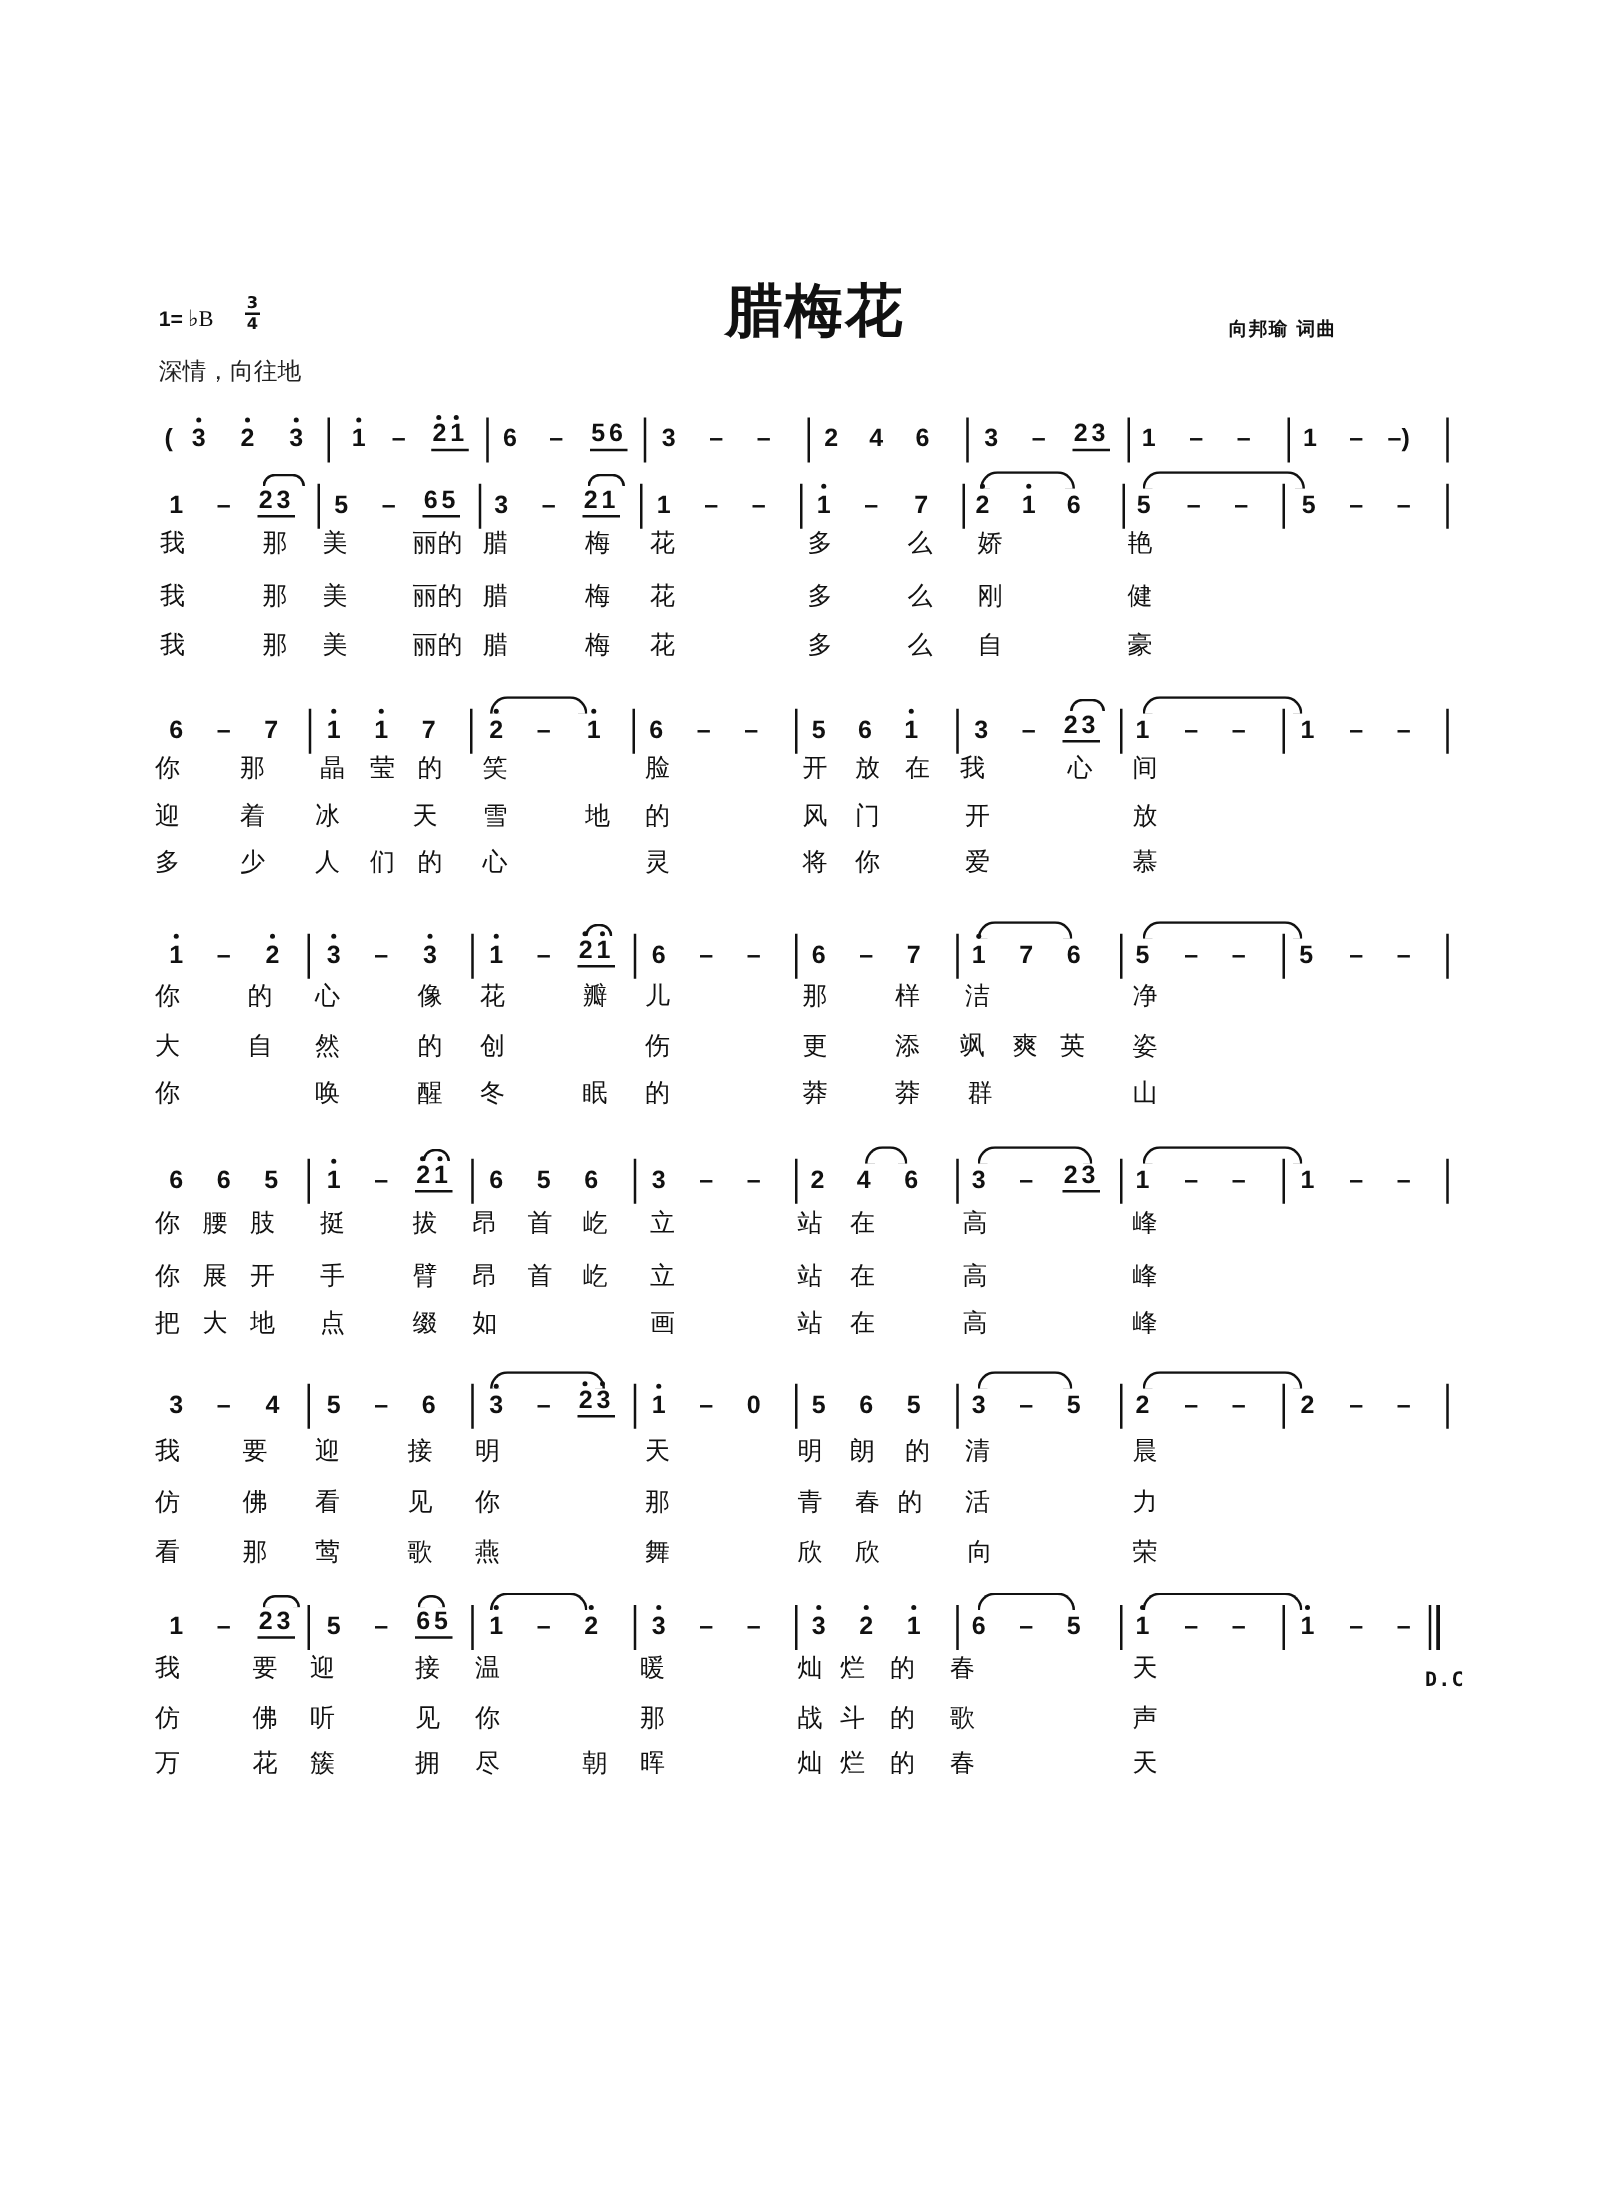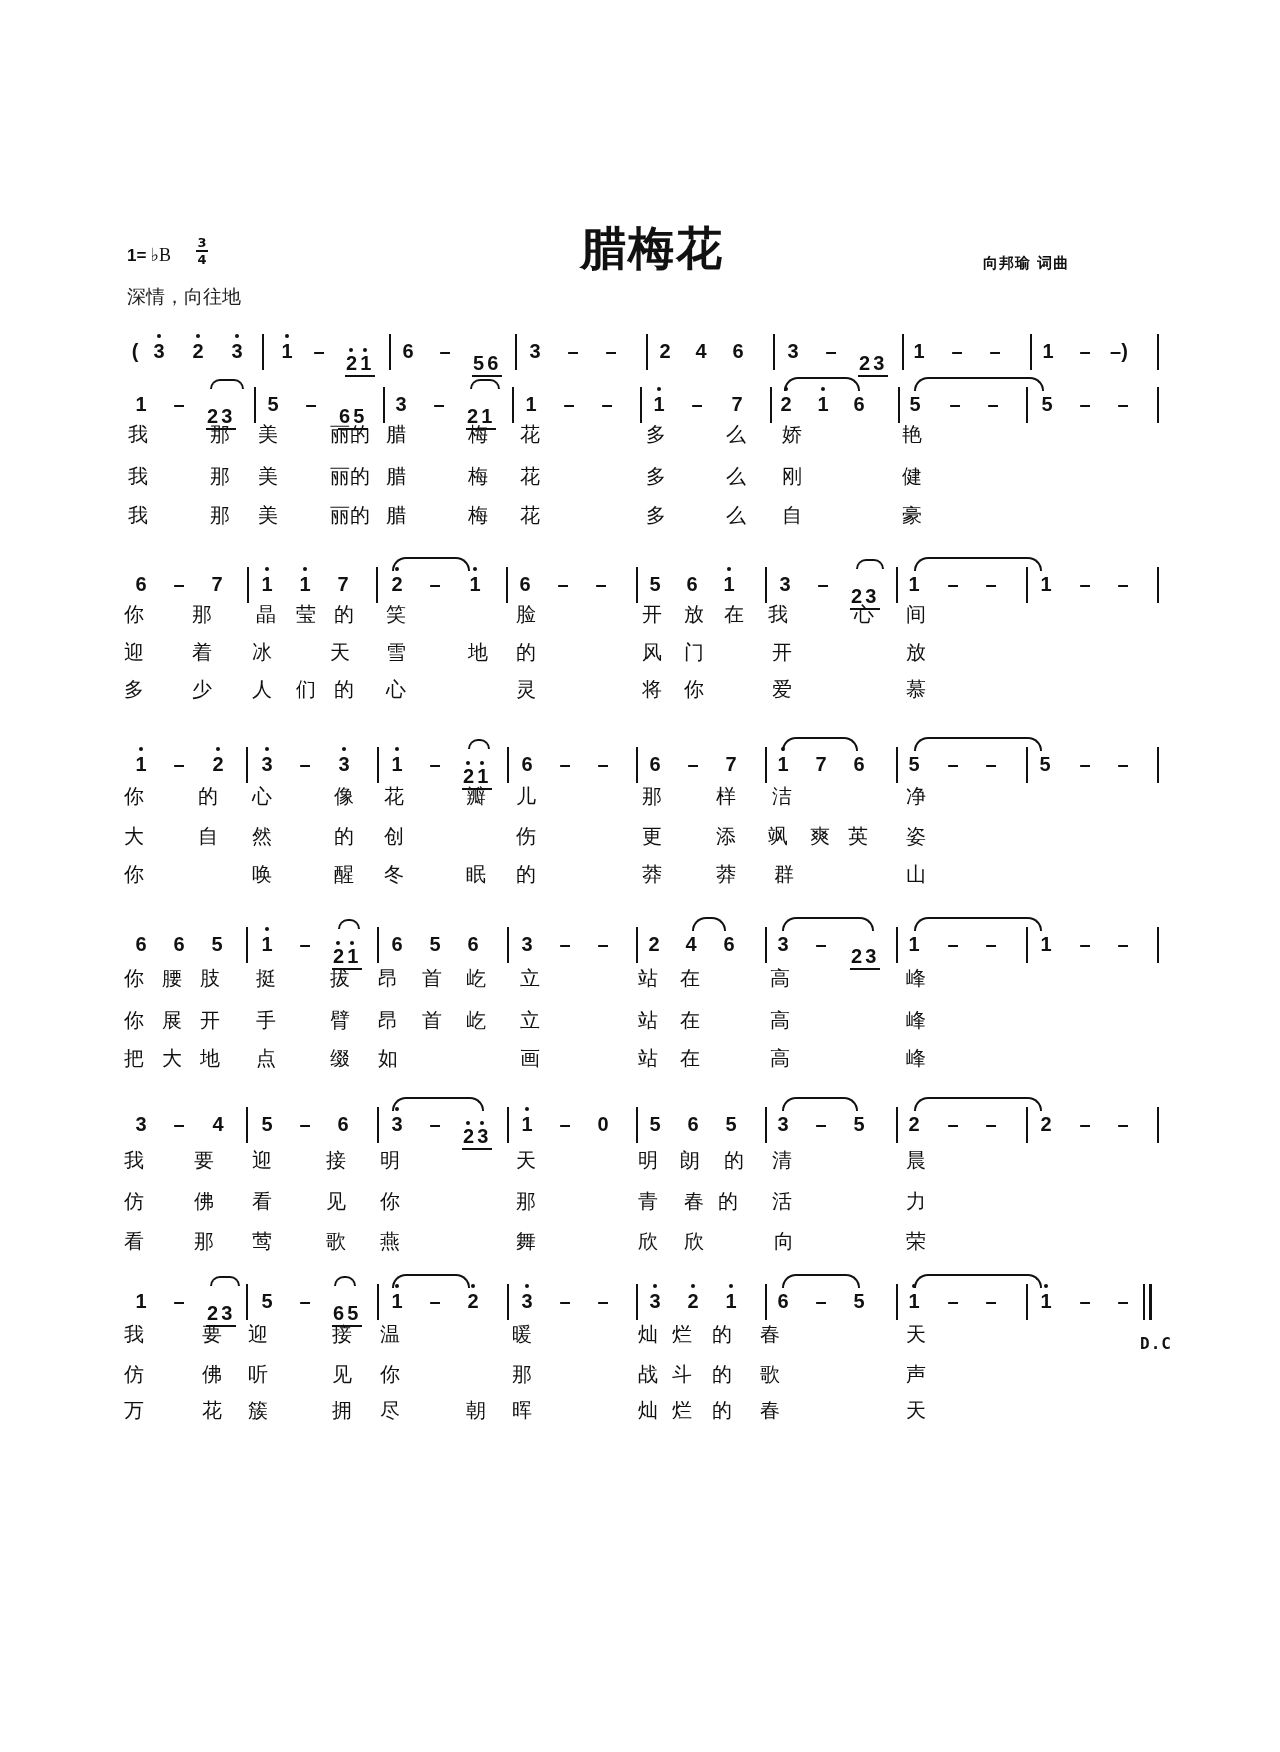--- a/index.html
+++ b/index.html
@@ -13,21 +13,21 @@
   .key .flat { font-weight: normal; font-family: "Liberation Serif", serif; font-size: 18px; margin-left: 4px; }
   .timesig { left: 195px; top: 236px; width: 14px; text-align: center; font-size: 13px; font-weight: bold; line-height: 13px; }
   .timesig .bar { display: block; width: 12px; height: 2px; background: #111; margin: 1px auto; }
   .tempo { left: 127px; top: 284px; font-size: 19px; font-family: "DejaVu Serif", serif; color: #222; }
   .credit { left: 983px; top: 254px; font-size: 15px; font-weight: bold; font-family: "DejaVu Serif", serif; letter-spacing: 1px; }
   .staff { position: absolute; left: 0; width: 1280px; height: 44px; }
   .note { position: absolute; font-family: "Liberation Sans", sans-serif; font-weight: bold; font-size: 20px;
           width: 26px; text-align: center; top: 10px; line-height: 22px; }
   .note .dot-above { position: absolute; left: 50%; top: -6px; width: 4px; height: 4px; margin-left: -2px;
           background: #111; border-radius: 50%; }
-  .grp { position: absolute; top: 22px; font-family: "Liberation Sans", sans-serif; font-weight: bold; font-size: 20px;
+  .grp { position: absolute; top: 6px; font-family: "Liberation Sans", sans-serif; font-weight: bold; font-size: 20px;
          line-height: 22px; border-bottom: 2px solid #111; padding: 0 1px 1px; letter-spacing: 3px; }
   .grp .d { position: relative; display: inline-block; }
   .grp .d.up::before { content: ""; position: absolute; left: 50%; top: -4px; width: 4px; height: 4px; margin-left: -4px;
          background: #111; border-radius: 50%; }
   .barline { position: absolute; top: 4px; width: 2px; height: 36px; background: #111; }
   .dbl { position: absolute; top: 4px; width: 9px; height: 36px; border-left: 2px solid #111; border-right: 3px solid #111; box-sizing: border-box; }
   .slur { position: absolute; height: 14px; border: 2px solid #111; border-bottom: none; border-radius: 14px 14px 0 0; top: -6px; box-sizing: border-box; }
   .lyric { position: absolute; font-family: "DejaVu Serif", serif; font-size: 20px; color: #111; line-height: 24px; }
   .dc { left: 1140px; top: 1334px; font-size: 16px; font-weight: bold; font-family: "DejaVu Sans Mono", monospace; letter-spacing: 1px; }
 </style>

